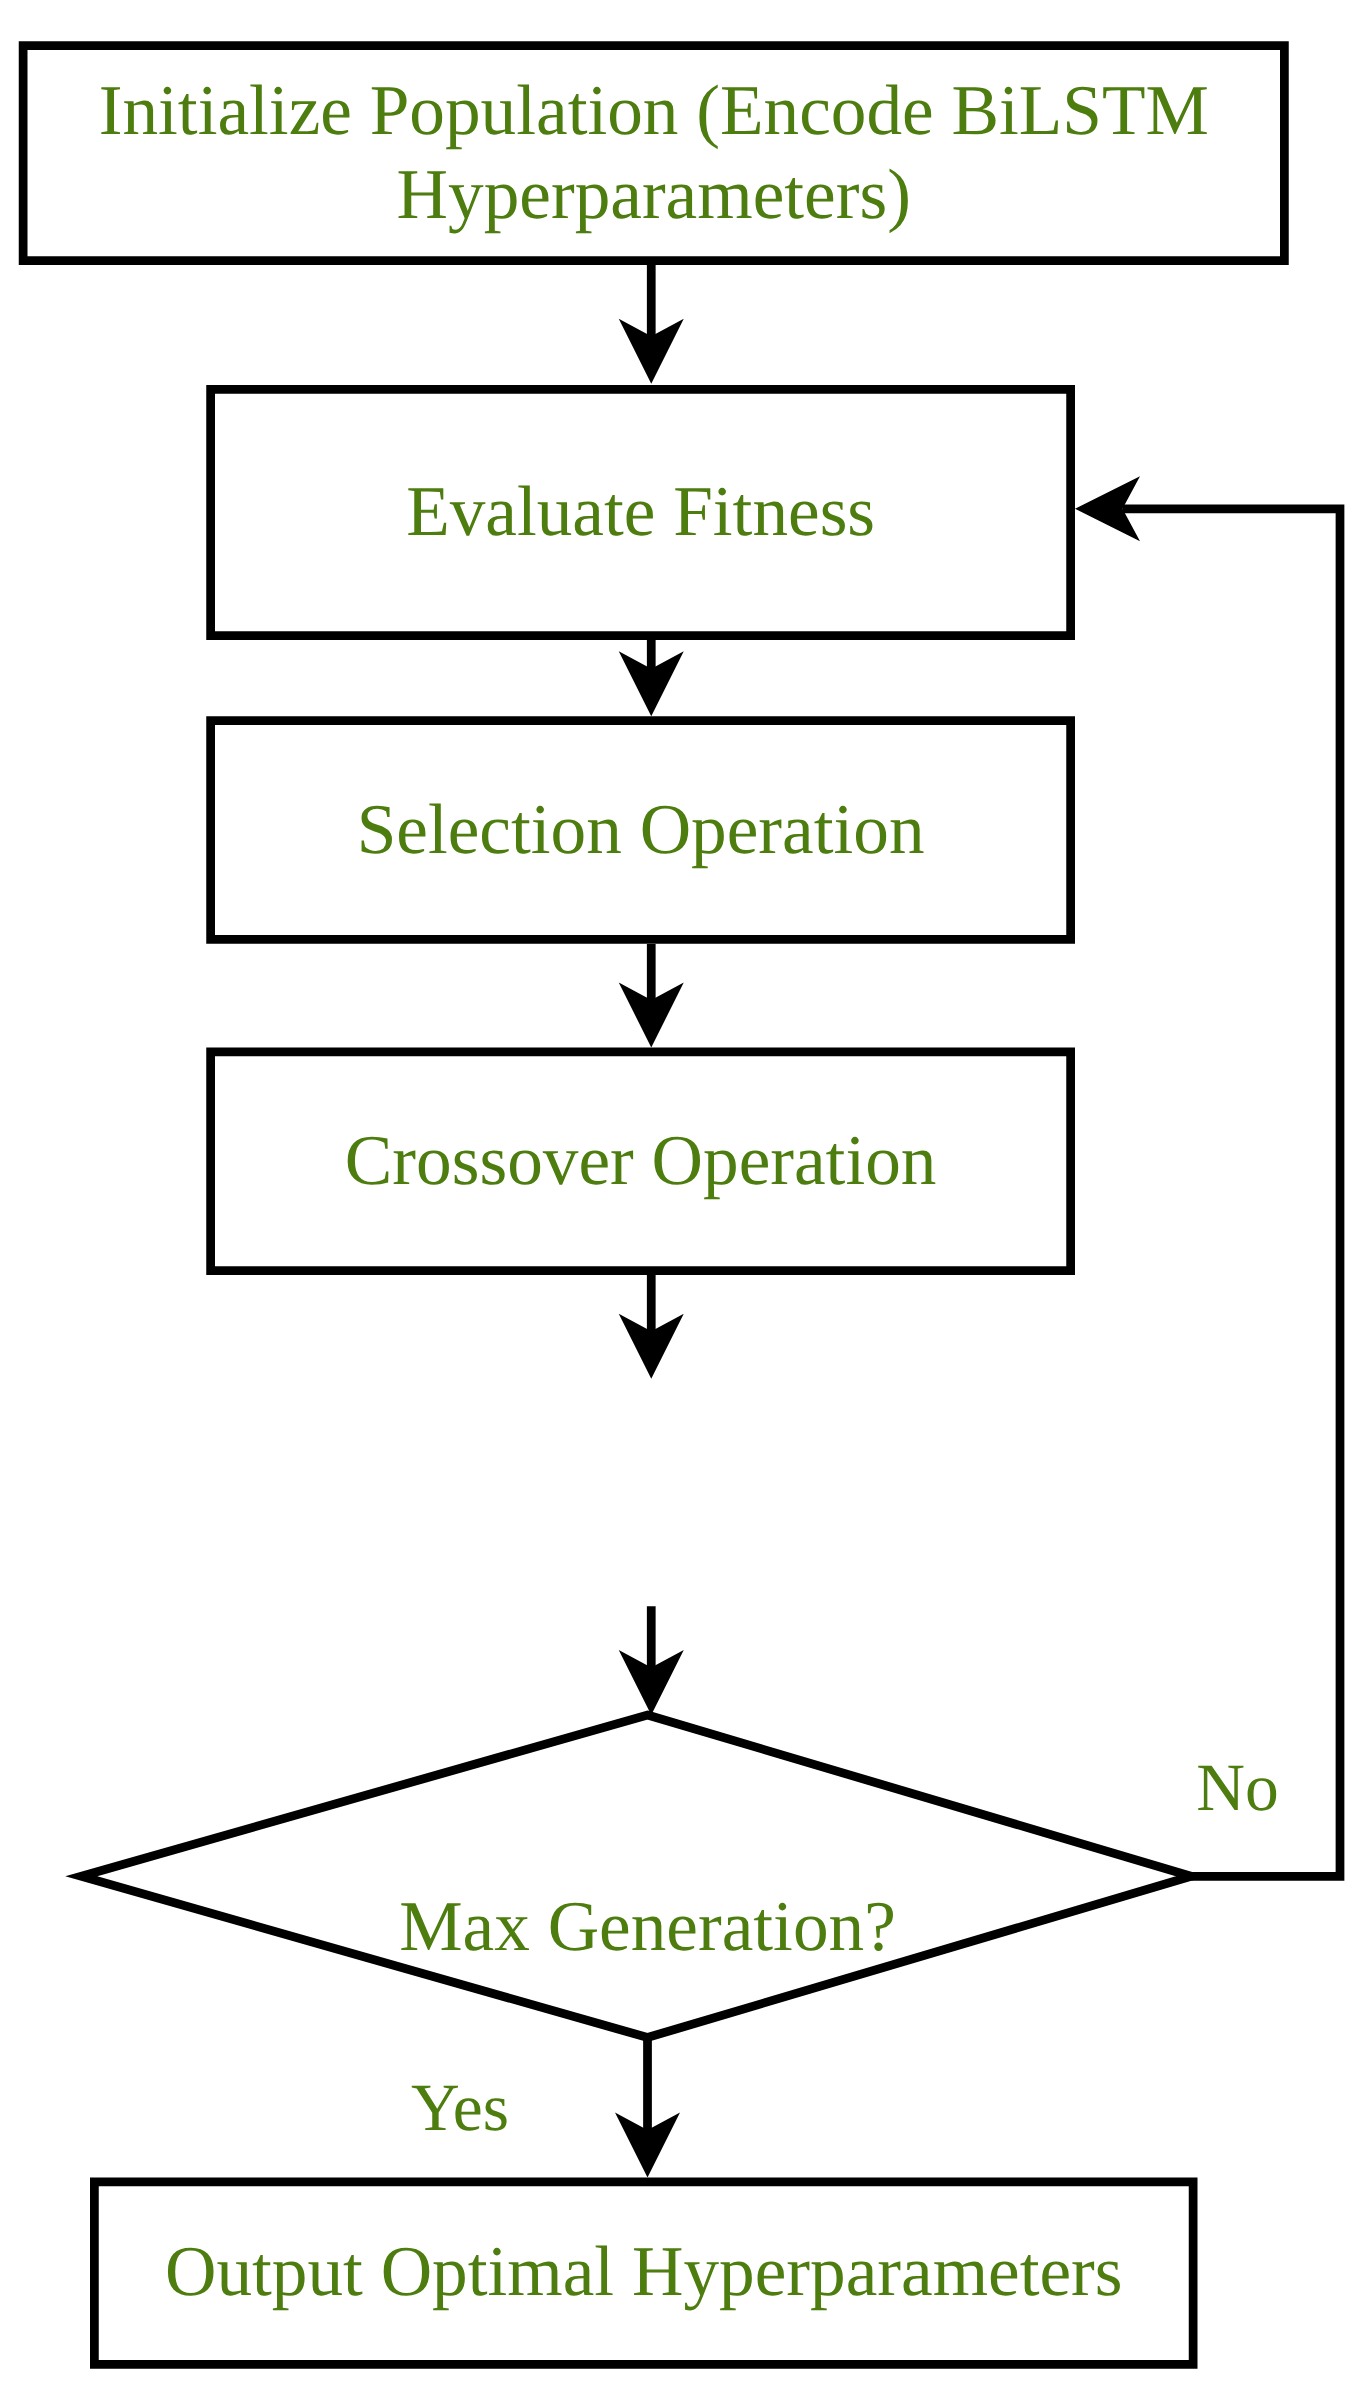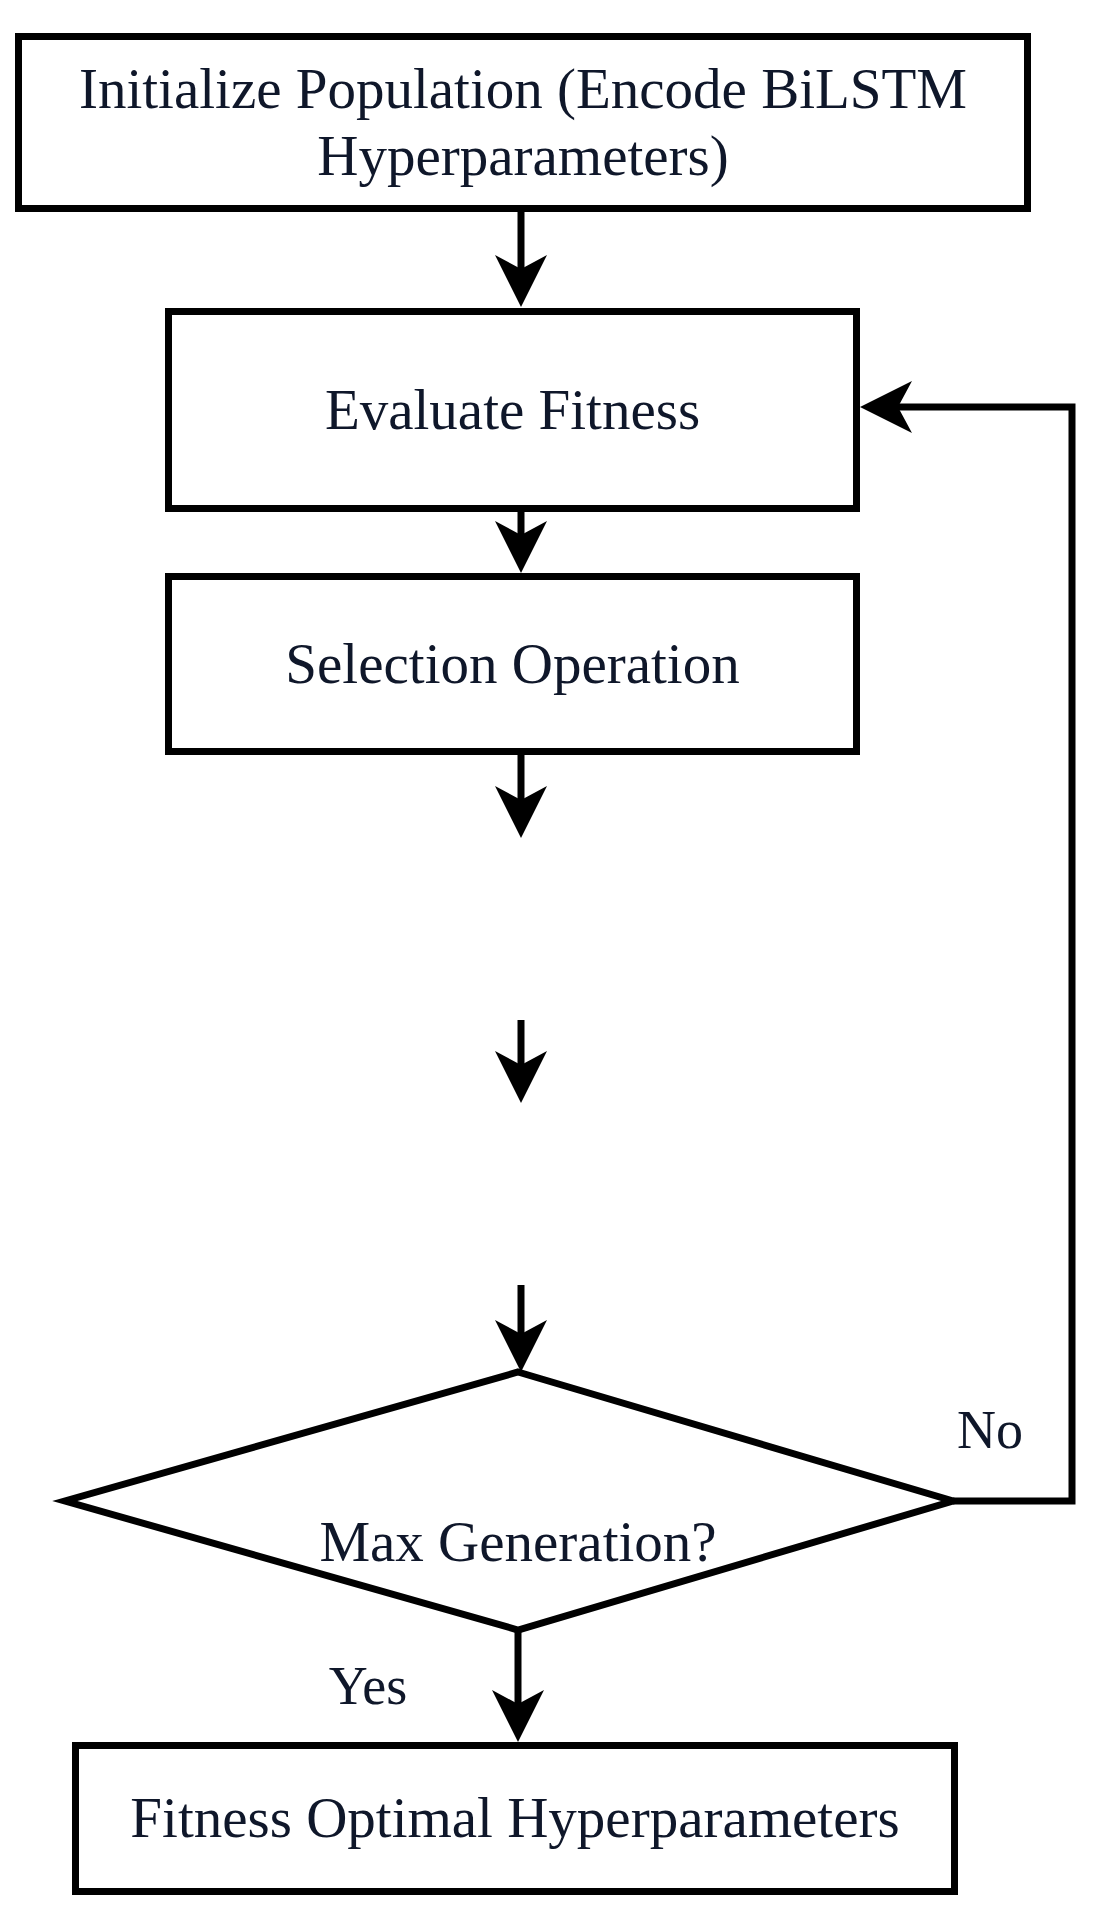--- a/index.html
+++ b/index.html
@@ -5,21 +5,21 @@
   html, body {
     margin: 0;
     padding: 0;
     background: #ffffff;
   }
   .canvas {
     position: relative;
     width: 1094px;
     height: 1920px;
     background: #ffffff;
-    color: #0f172a;
+    color: #4d7c0f;
     font-family: "Liberation Serif", "DejaVu Serif", serif;
     overflow: hidden;
   }
   .connectors {
     position: absolute;
     left: 0;
     top: 0;
     width: 1094px;
     height: 1920px;
   }
@@ -125,25 +125,28 @@
   </div>
 
   <div class="node" style="left:165px; top:308px; width:695px; height:204px;">
     <span class="node-label">Evaluate Fitness</span>
   </div>
 
   <div class="node" style="left:165px; top:573px; width:695px; height:182px;">
     <span class="node-label">Selection Operation</span>
   </div>
 
+  <div class="node" style="left:165px; top:838px; width:695px; height:182px;">
+    <span class="node-label">Crossover Operation</span>
+  </div>
 
 
   <div class="decision-label" style="left:168px; top:1467px; width:700px; height:68px;">Max Generation?</div>
 
   <div class="node" style="left:72px; top:1742px; width:886px; height:153px;">
-    <span class="node-label">Fitness Optimal Hyperparameters</span>
+    <span class="node-label">Output Optimal Hyperparameters</span>
   </div>
 
   <div class="floating-label" style="left:910px; top:1402px; width:160px; height:56px;text-align:center;">No</div>
 
   <div class="floating-label" style="left:288px; top:1658px; width:160px; height:56px;">Yes</div>
 
 </div>
 
 </body></html>

